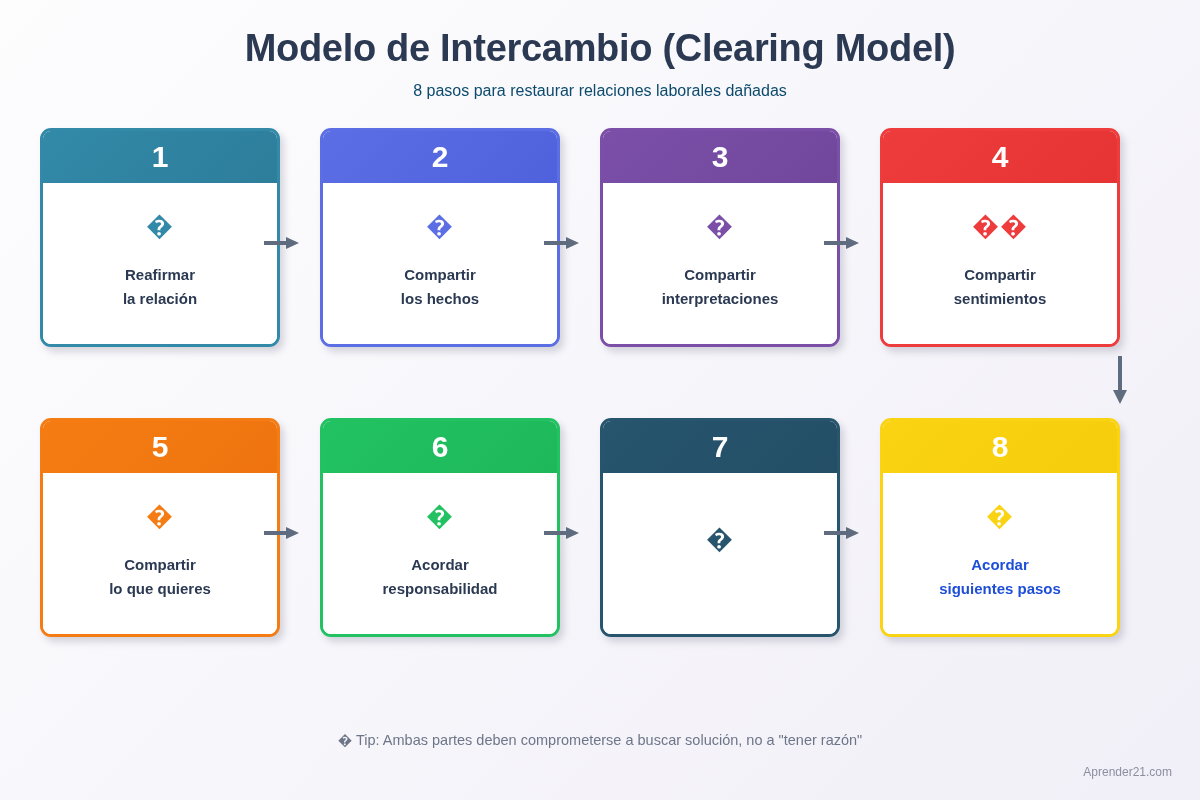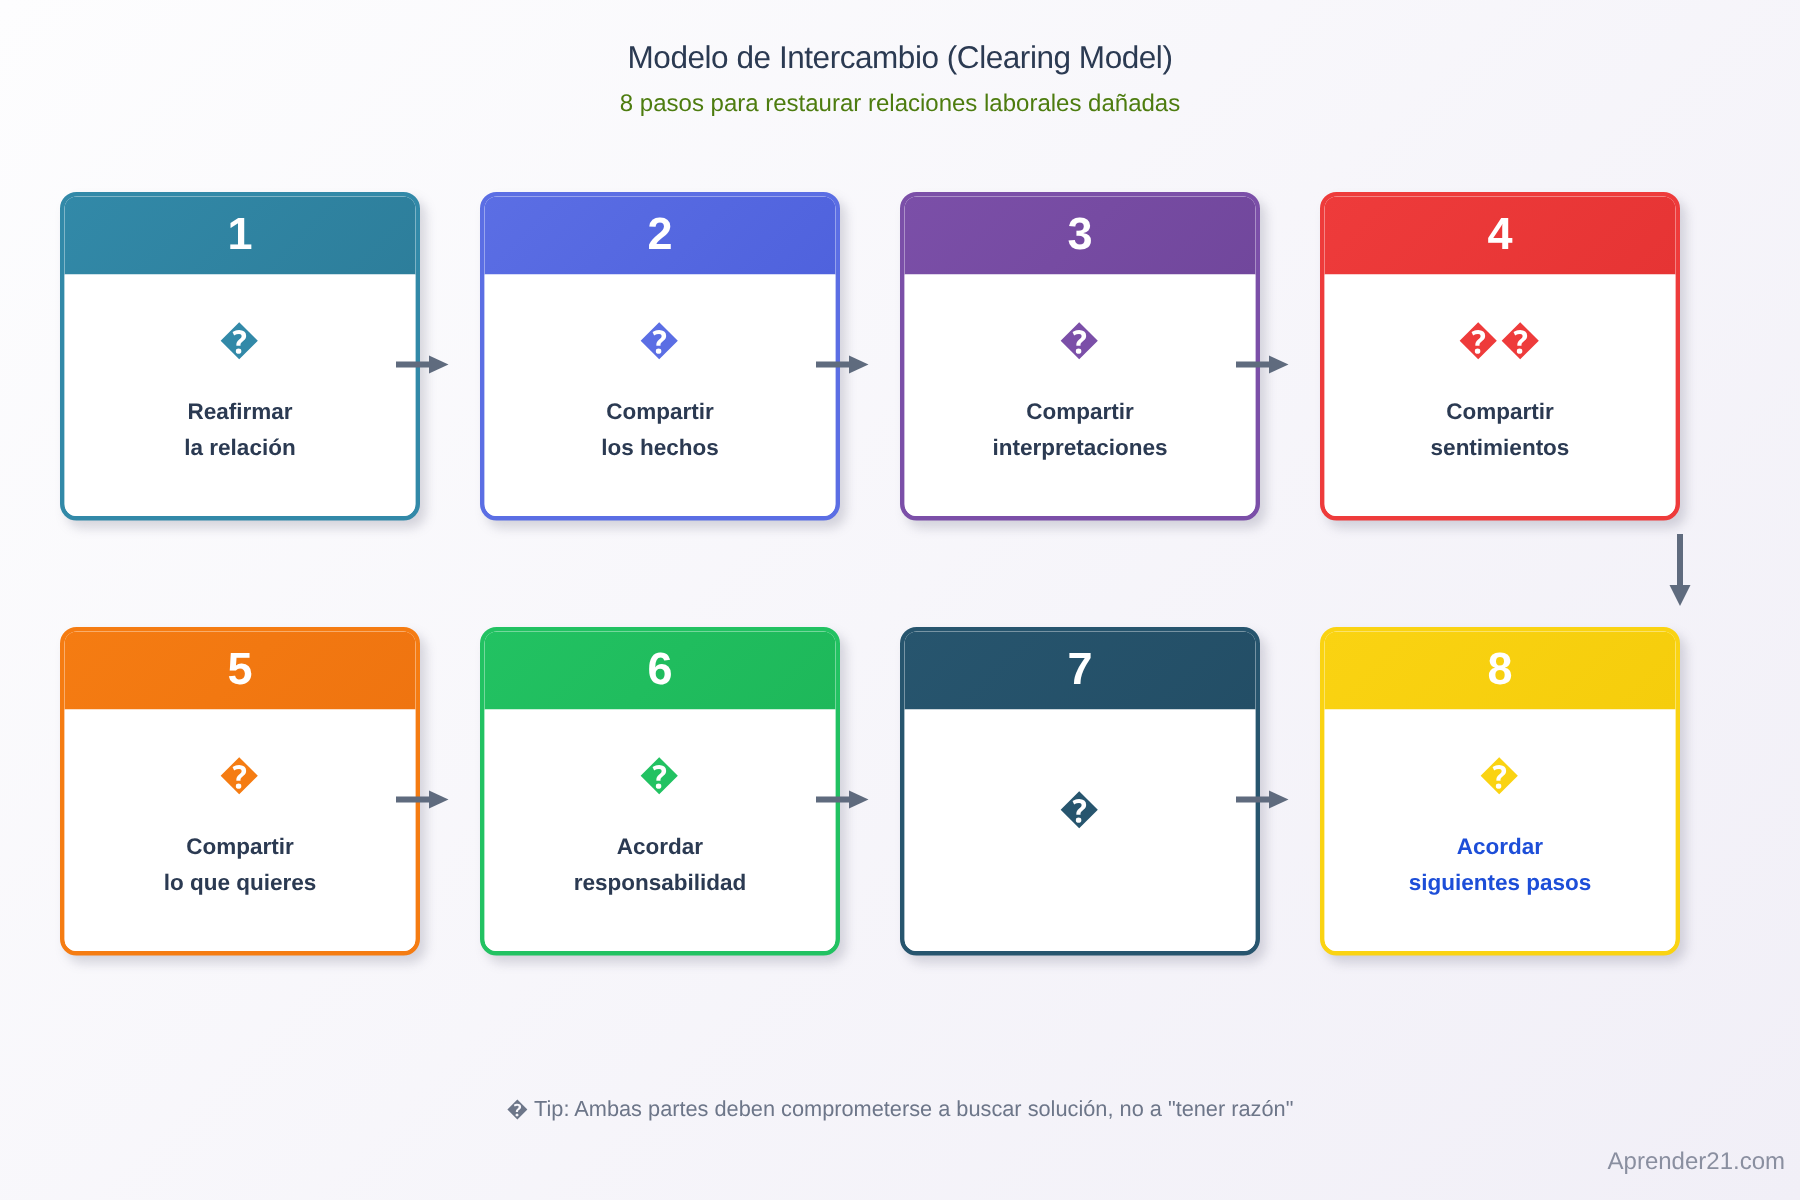--- a/index.html
+++ b/index.html
@@ -16,22 +16,22 @@
   }
 
   
   .header {
     width: 100%;
     text-align: center;
     padding-top: 26px;
     box-sizing: border-box;
   }
   .title {
-    font-size: 21px;
-    font-weight: normal;
+    font-size: 38px;
+    font-weight: bold;
     color: #2b3a52;
     letter-spacing: -0.3px;
     margin: 0;
     line-height: 1.2;
   }
   .subtitle {
     font-size: 16px;
     color: #7a8499;
     margin: 9px 0 0 0;
     line-height: 1.2;
@@ -170,33 +170,33 @@
     top: 731px;
     left: 0;
     width: 1200px;
     text-align: center;
     font-size: 14.5px;
     color: #6d7689;
     line-height: 1.3;
   }
   .brand {
     position: absolute;
-    right: 10px;
+    right: 28px;
     top: 765px;
-    font-size: 16px;
+    font-size: 12px;
     color: #8a8fa0;
     line-height: 1.2;
   }
 </style>
 </head>
 <body style="background: linear-gradient(135deg, rgb(253, 253, 254) 0%, rgb(241, 239, 247) 100%);">
 
 <div class="header">
   <h1 class="title" style="color: rgb(43, 58, 82);">Modelo de Intercambio (Clearing Model)</h1>
-  <p class="subtitle" style="color: #4d7c0f;">8 pasos para restaurar relaciones laborales dañadas</p>
+  <p class="subtitle" style="color: #0c4a6e;">8 pasos para restaurar relaciones laborales dañadas</p>
 </div>
 
 <div class="board">
 
   <div class="row">
 
     <div class="card c0" style="border-color: rgb(50, 137, 168);">
       <div class="card-head" style="background: linear-gradient(135deg, rgb(50, 137, 168) 0%, rgb(45, 126, 155) 100%);">
         <span>1</span>
       </div>

